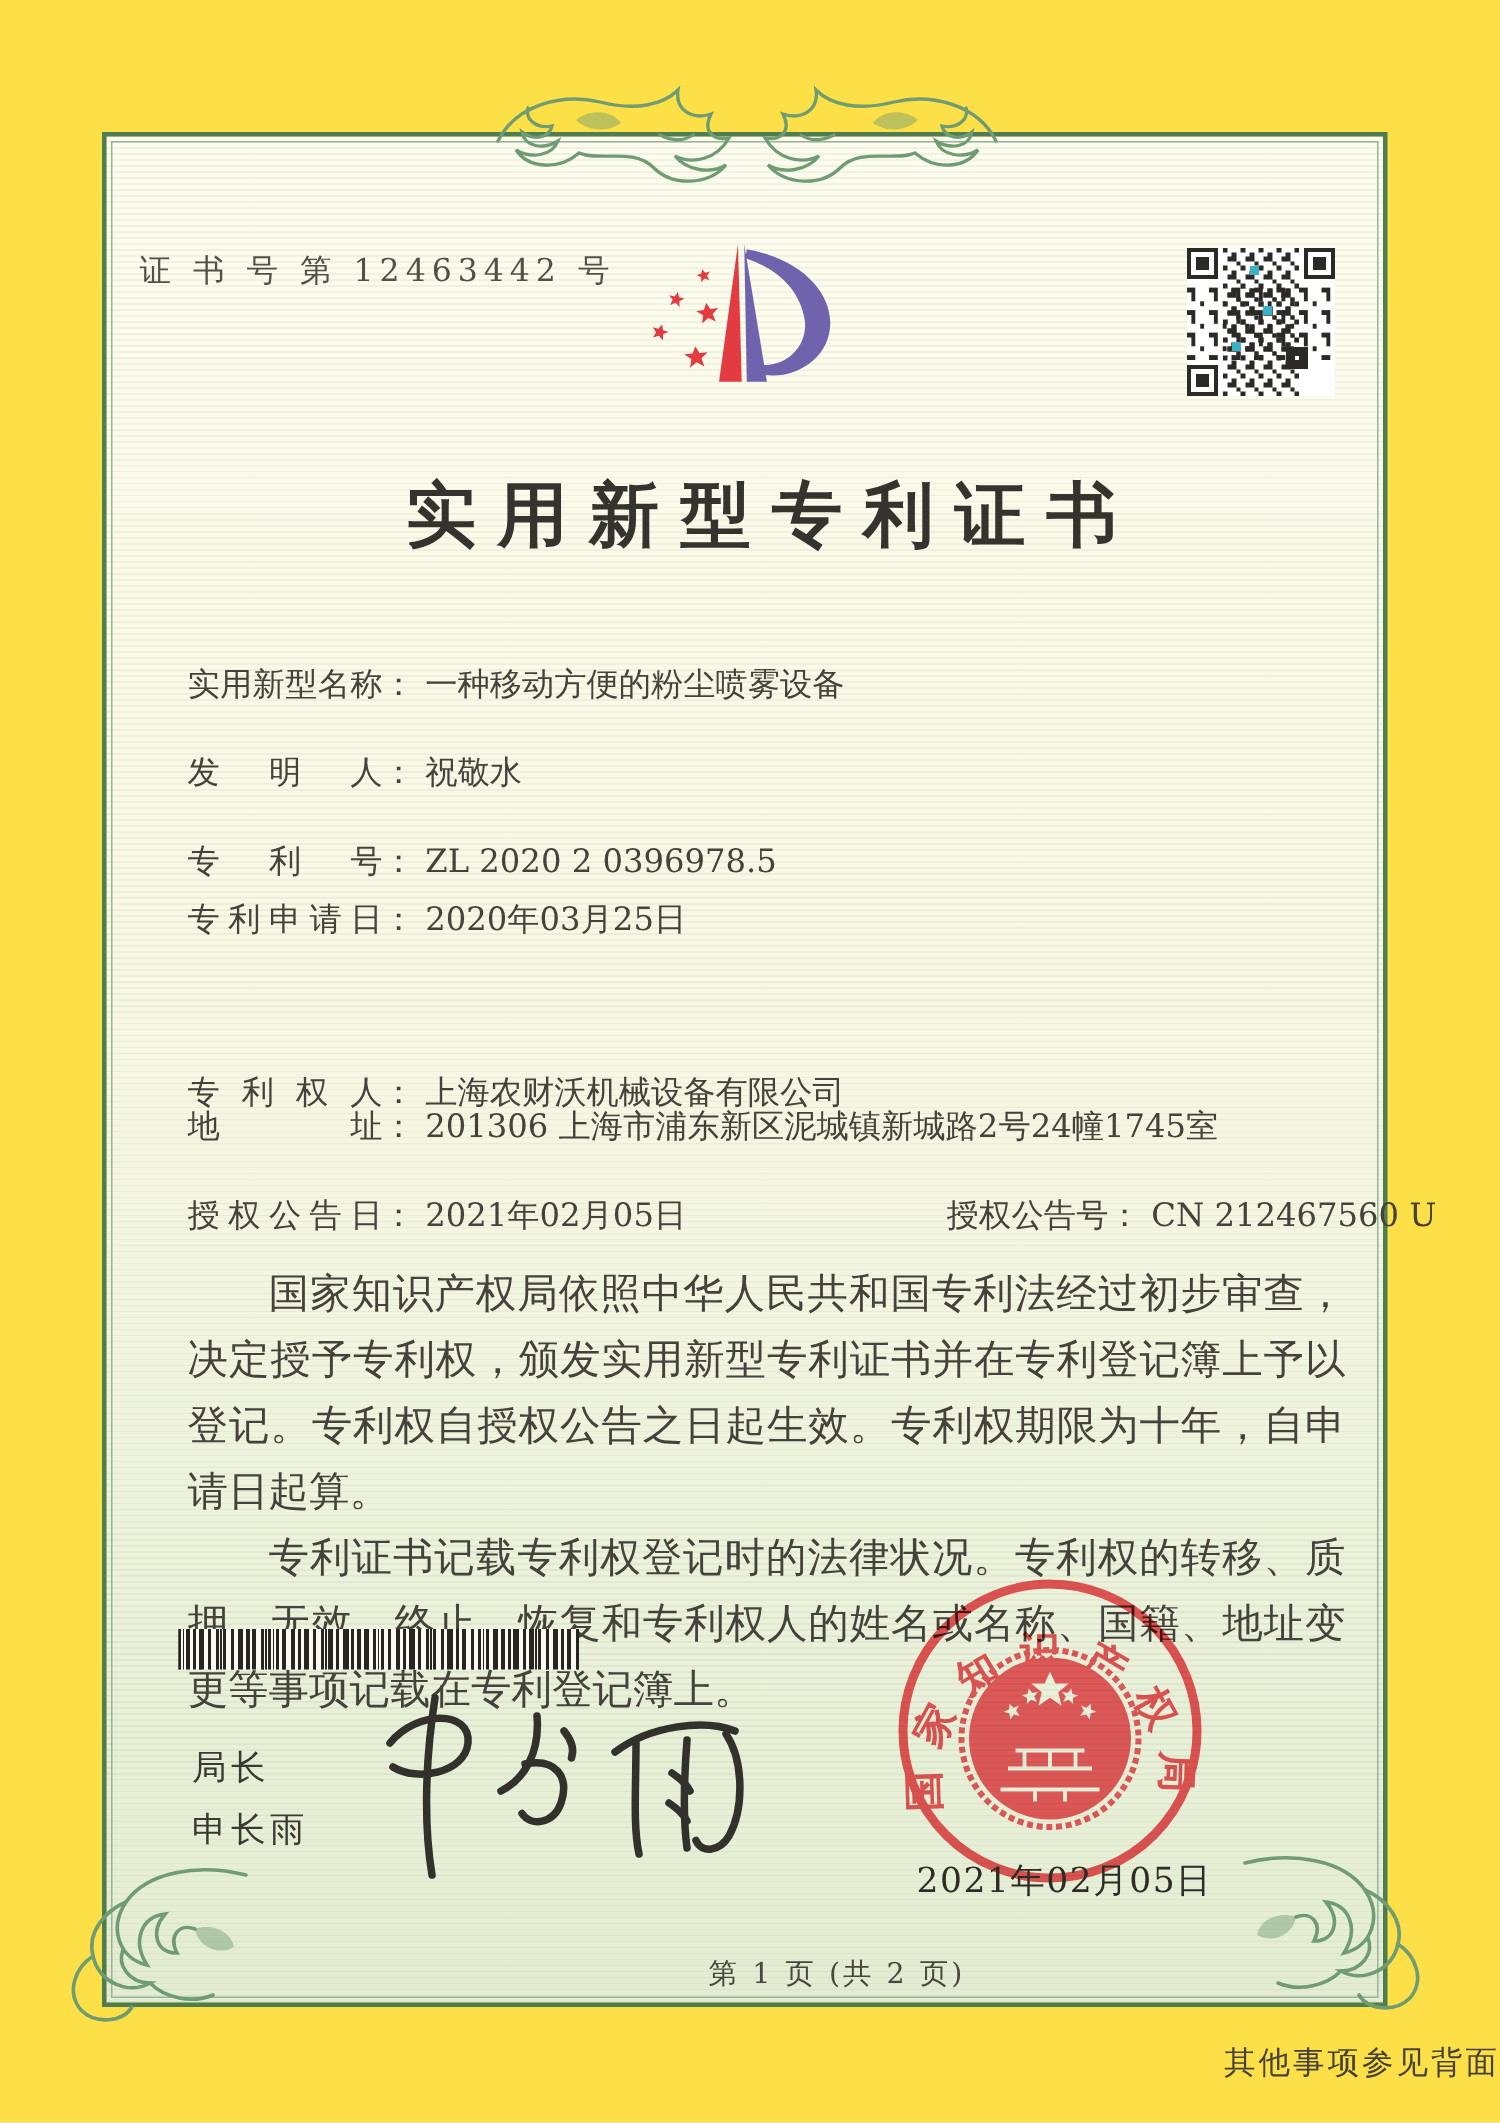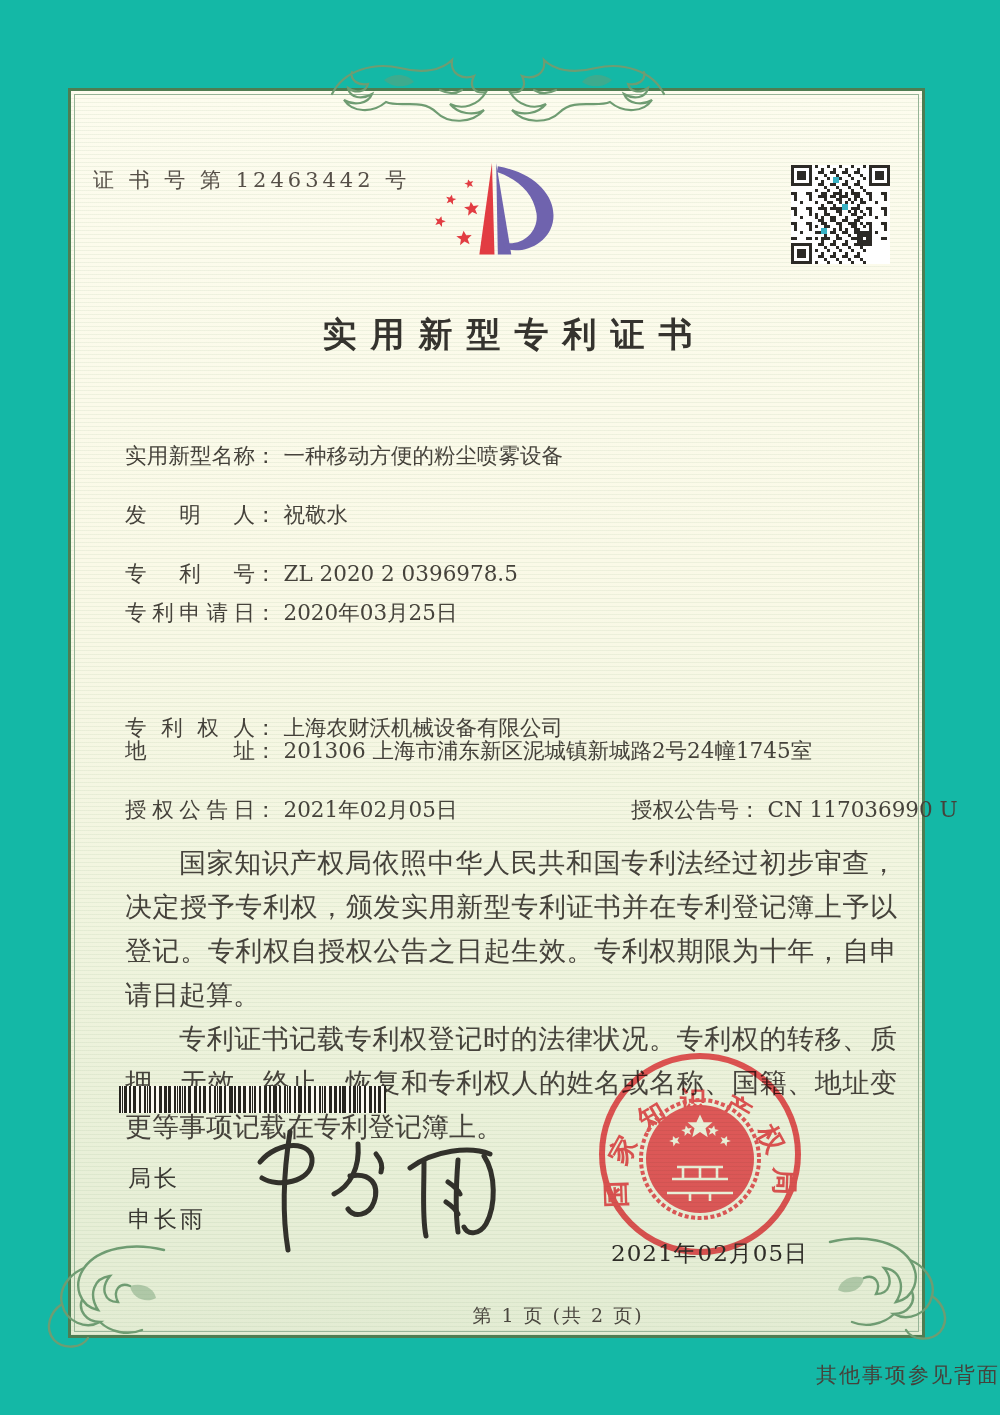--- a/index.html
+++ b/index.html
@@ -1,18 +1,18 @@
 <!DOCTYPE html>
 <html><head>
 <meta charset="utf-8">
 <style>
   html,body{margin:0;padding:0;background:#e9e7da;}
   .page{
     position:relative;width:1000px;height:1415px;margin:0 auto;
-    background:#14b8a6;overflow:hidden;
+    background:#fde047;overflow:hidden;
     font-family:"DejaVu Serif","Liberation Serif",serif;
     color:#45423b;
   }
   
   .frame{
     position:absolute;left:68px;top:88px;width:851px;height:1244px;
     border:3px solid #4e7d52;
     background:
       repeating-linear-gradient(0deg, rgba(121,160,116,0.10) 0 1px, rgba(121,160,116,0) 1px 4px),
       linear-gradient(180deg,#fdfcee 0%,#faf9e7 38%,#f0f4de 68%,#e3ecd3 100%);
@@ -26,21 +26,21 @@
   .corner-left{left:34px;top:1238px;}
   .corner-right{left:826px;top:1230px;transform:scaleX(-1);}
   
   .cert-no{
     position:absolute;left:93px;top:166px;font-size:21px;letter-spacing:4px;color:#554f47;
   }
   .logo{position:absolute;left:413px;top:144px;width:168px;height:152px;}
   .qr{position:absolute;left:791px;top:165px;width:99px;height:99px;}
   .title{
     position:absolute;left:68px;top:312px;width:879px;margin:0;
-    text-align:center;font-size:34px;font-weight:700;letter-spacing:14px;text-indent:14px;
+    text-align:center;font-size:47px;font-weight:700;letter-spacing:14px;text-indent:14px;
     color:#35332e;
   }
   
   .field-row{position:absolute;left:125px;font-size:21.5px;white-space:nowrap;color:#45423b;}
   .field-row .lbl{
     display:inline-block;width:130px;text-align:justify;text-align-last:justify;vertical-align:top;
   }
   .field-row .val{margin-left:7px;}
   .grant-second{position:absolute;left:506px;top:0;}
   .grant-second .lbl{width:108px;}
@@ -185,21 +185,21 @@
   </div>
   <div class="field-row" style="top:713px">
     <span class="lbl">专利权人</span><span>：</span><span class="val">上海农财沃机械设备有限公司</span>
   </div>
   <div class="field-row" style="top:736px">
     <span class="lbl">地址</span><span>：</span><span class="val">201306 上海市浦东新区泥城镇新城路2号24幢1745室</span>
   </div>
   <div class="field-row" style="top:795px">
     <span class="lbl">授权公告日</span><span>：</span><span class="val">2021年02月05日</span>
     <span class="grant-second">
-      <span class="lbl">授权公告号</span><span>：</span><span class="val">CN 117036990 U</span>
+      <span class="lbl">授权公告号</span><span>：</span><span class="val">CN 212467560 U</span>
     </span>
   </div>
 
   <div class="paras">
     <p>国家知识产权局依照中华人民共和国专利法经过初步审查，决定授予专利权，颁发实用新型专利证书并在专利登记簿上予以登记。专利权自授权公告之日起生效。专利权期限为十年，自申请日起算。</p>
     <p>专利证书记载专利权登记时的法律状况。专利权的转移、质押、无效、终止、恢复和专利权人的姓名或名称、国籍、地址变更等事项记载在专利登记簿上。</p>
   </div>
 
   <div class="barcode"></div>
 

